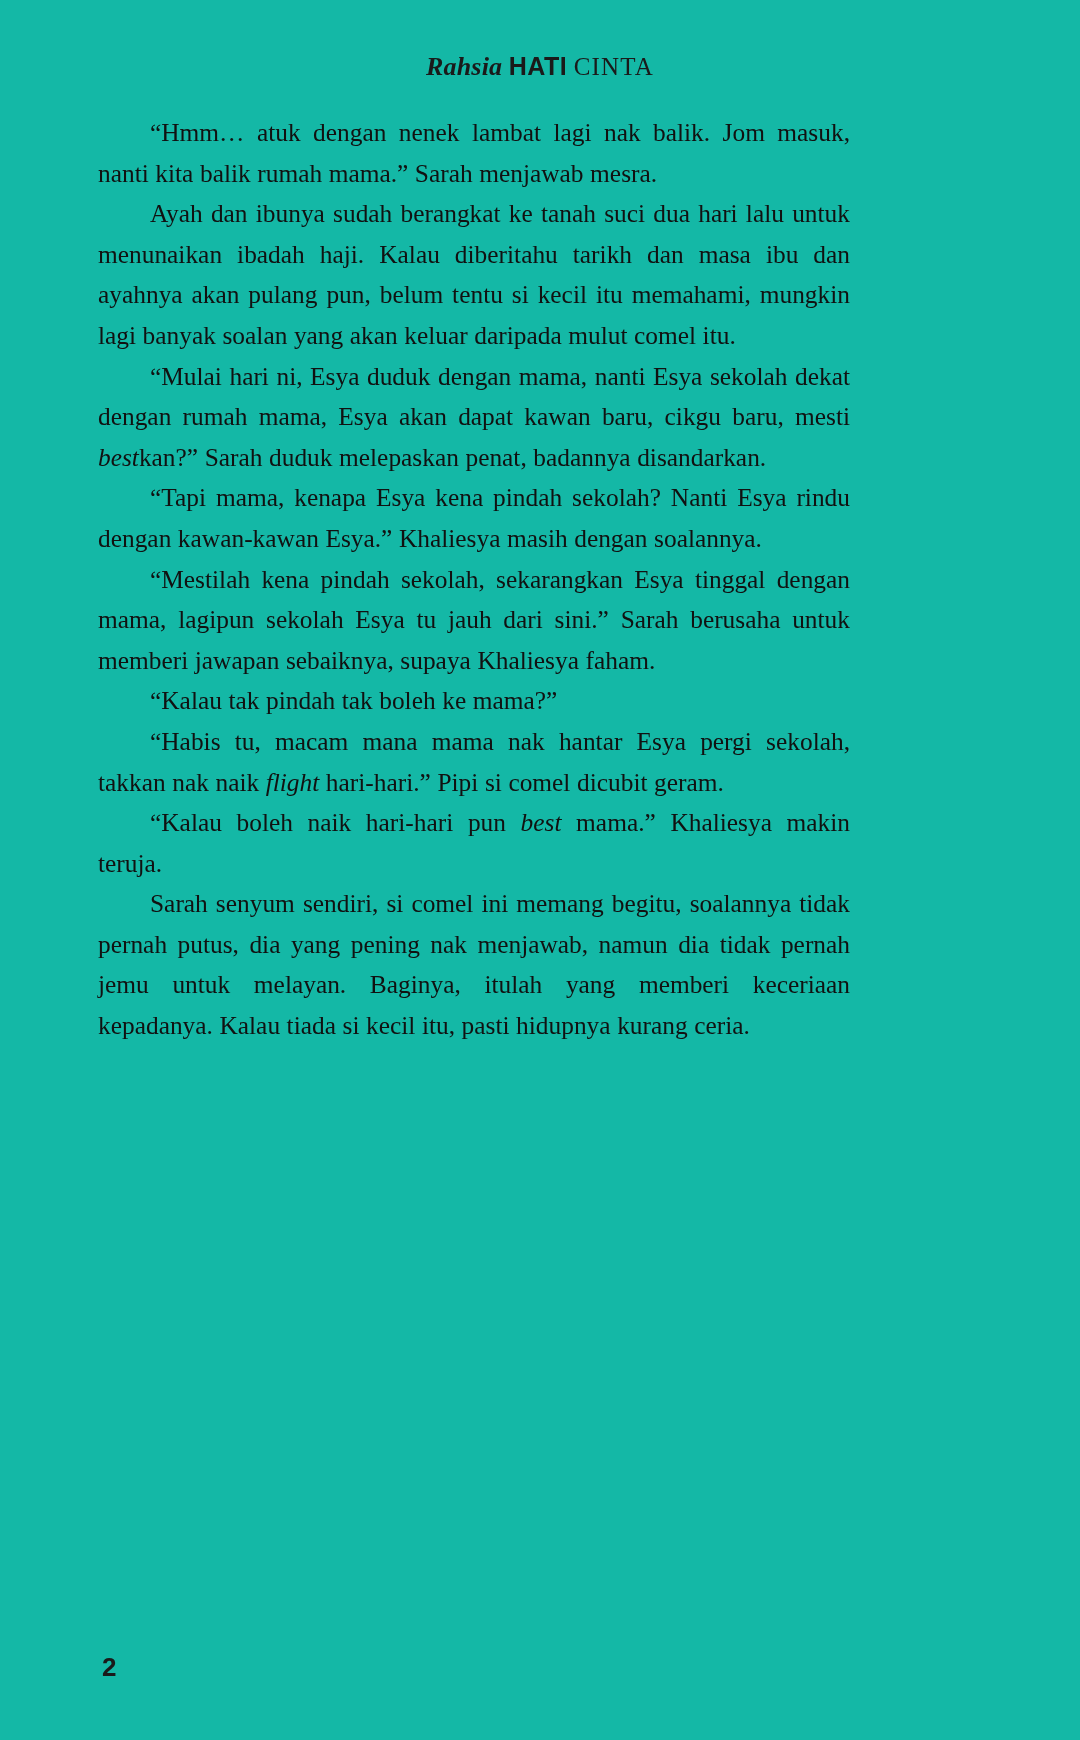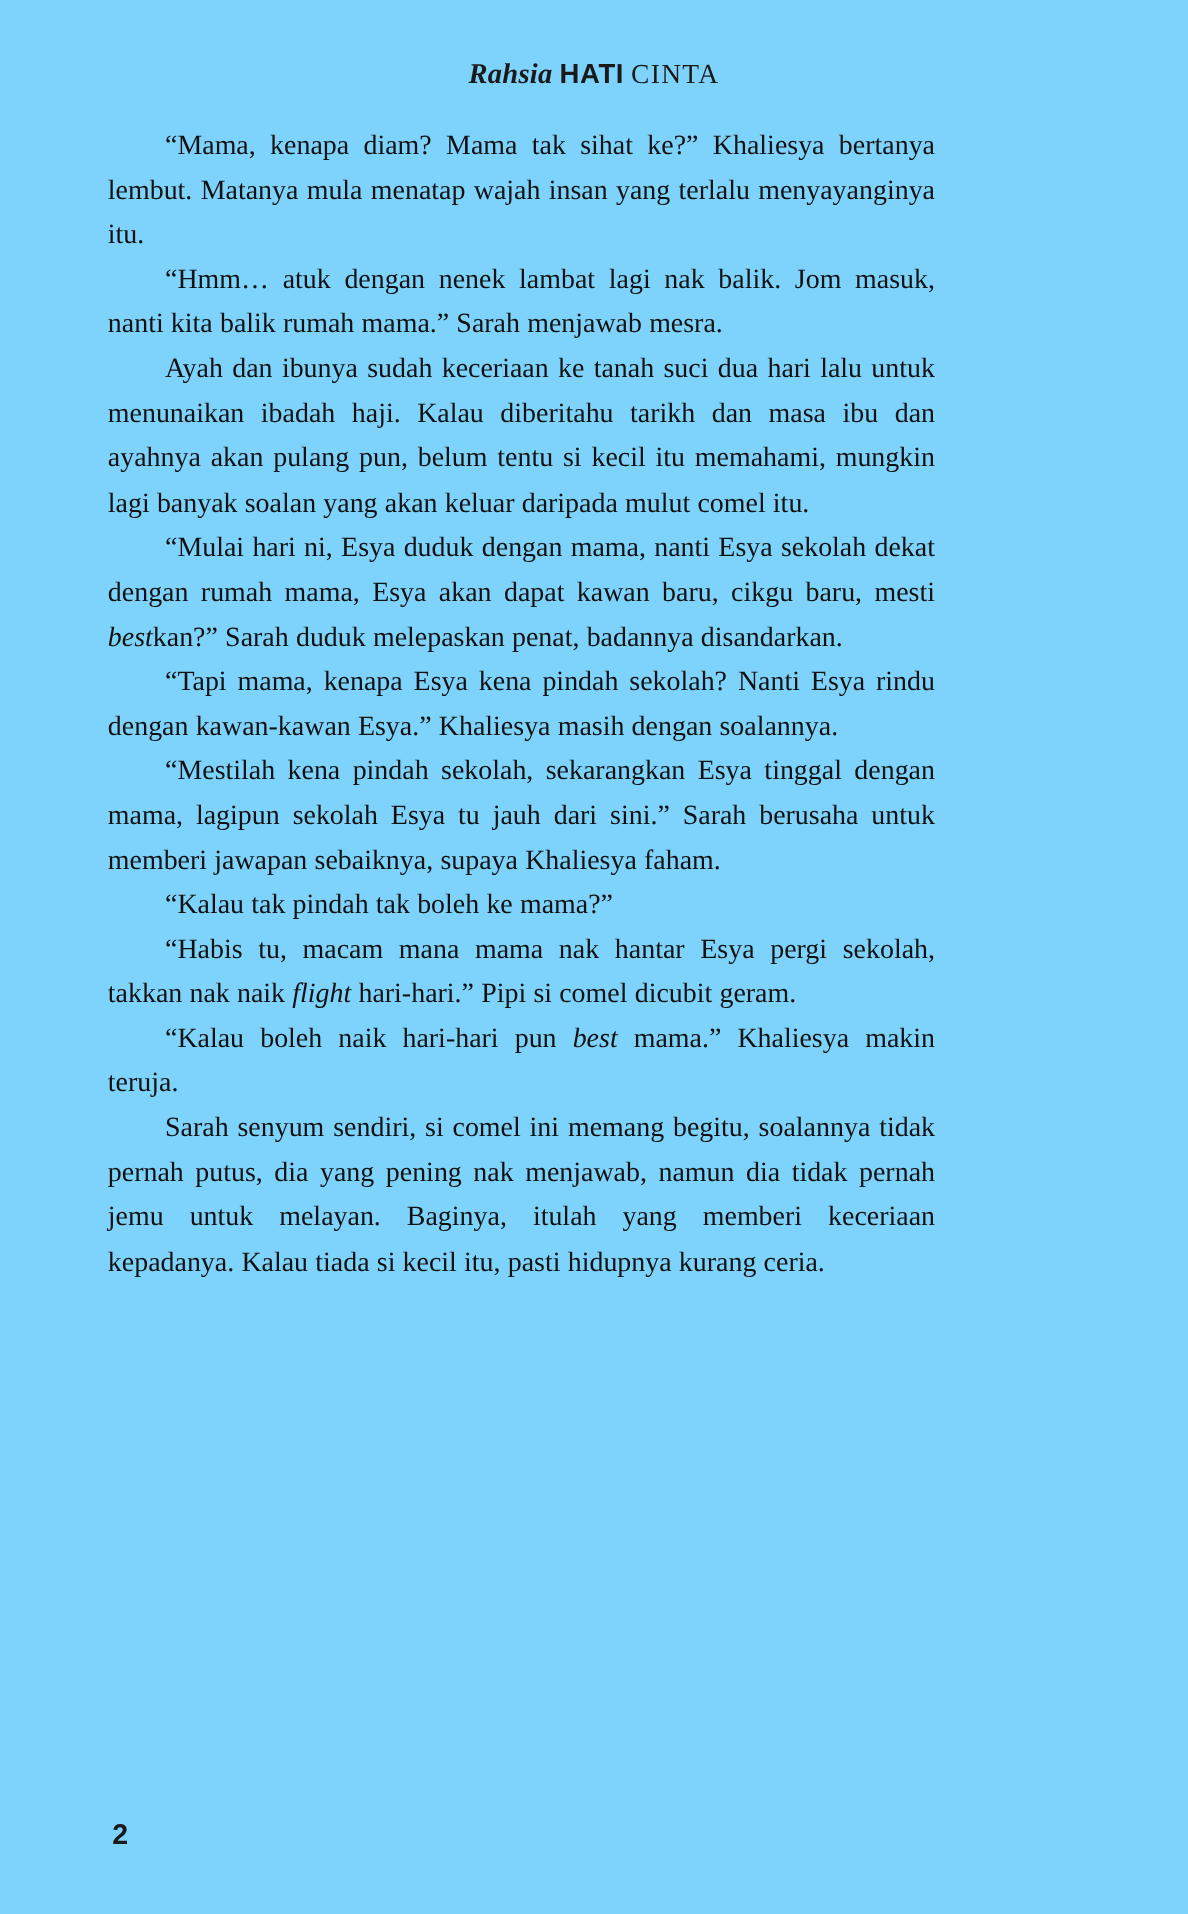--- a/index.html
+++ b/index.html
@@ -12,21 +12,21 @@
     background: #ffffff;
     font-family: "Liberation Serif", "DejaVu Serif", serif;
     color: #101010;
     position: relative;
     overflow: hidden;
   }
 
   .page {
     position: absolute;
     inset: 0;
-    background: #7dd3fc;
+    background: #14b8a6;
   }
 
   
   .running-header {
     position: absolute;
     top: 52px;
     left: 0;
     right: 0;
     text-align: center;
     font-size: 25px;
@@ -92,25 +92,24 @@
 <body>
 
 <div class="page">
 
   <div class="running-header">
     <span class="rh-rahsia">Rahsia</span><span>&nbsp;</span><span class="rh-hati">HATI</span><span>&nbsp;</span><span class="rh-cinta">CINTA</span>
   </div>
 
   <div class="text-block">
 
-    <p class="para"><span>“Mama, kenapa diam? Mama tak sihat ke?” Khaliesya bertanya lembut. Matanya mula menatap wajah insan yang terlalu menyayanginya itu.</span></p>
 
     <p class="para"><span>“Hmm… atuk dengan nenek lambat lagi nak balik. Jom masuk, nanti kita balik rumah mama.” Sarah menjawab mesra.</span></p>
 
-    <p class="para"><span>Ayah dan ibunya sudah keceriaan ke tanah suci dua hari lalu untuk menunaikan ibadah haji. Kalau diberitahu tarikh dan masa ibu dan ayahnya akan pulang pun, belum tentu si kecil itu memahami, mungkin lagi banyak soalan yang akan keluar daripada mulut comel itu.</span></p>
+    <p class="para"><span>Ayah dan ibunya sudah berangkat ke tanah suci dua hari lalu untuk menunaikan ibadah haji. Kalau diberitahu tarikh dan masa ibu dan ayahnya akan pulang pun, belum tentu si kecil itu memahami, mungkin lagi banyak soalan yang akan keluar daripada mulut comel itu.</span></p>
 
 
     <p class="para"><span>“Mulai hari ni, Esya duduk dengan mama, nanti Esya sekolah dekat dengan rumah mama, Esya akan dapat kawan baru, cikgu baru, mesti </span><em>best</em><span>kan?” Sarah duduk melepaskan penat, badannya disandarkan.</span></p>
 
     <p class="para"><span>“Tapi mama, kenapa Esya kena pindah sekolah? Nanti Esya rindu dengan kawan-kawan Esya.” Khaliesya masih dengan soalannya.</span></p>
 
     <p class="para"><span>“Mestilah kena pindah sekolah, sekarangkan Esya tinggal dengan mama, lagipun sekolah Esya tu jauh dari sini.” Sarah berusaha untuk memberi jawapan sebaiknya, supaya Khaliesya faham.</span></p>
 
     <p class="para"><span>“Kalau tak pindah tak boleh ke mama?”</span></p>
 

